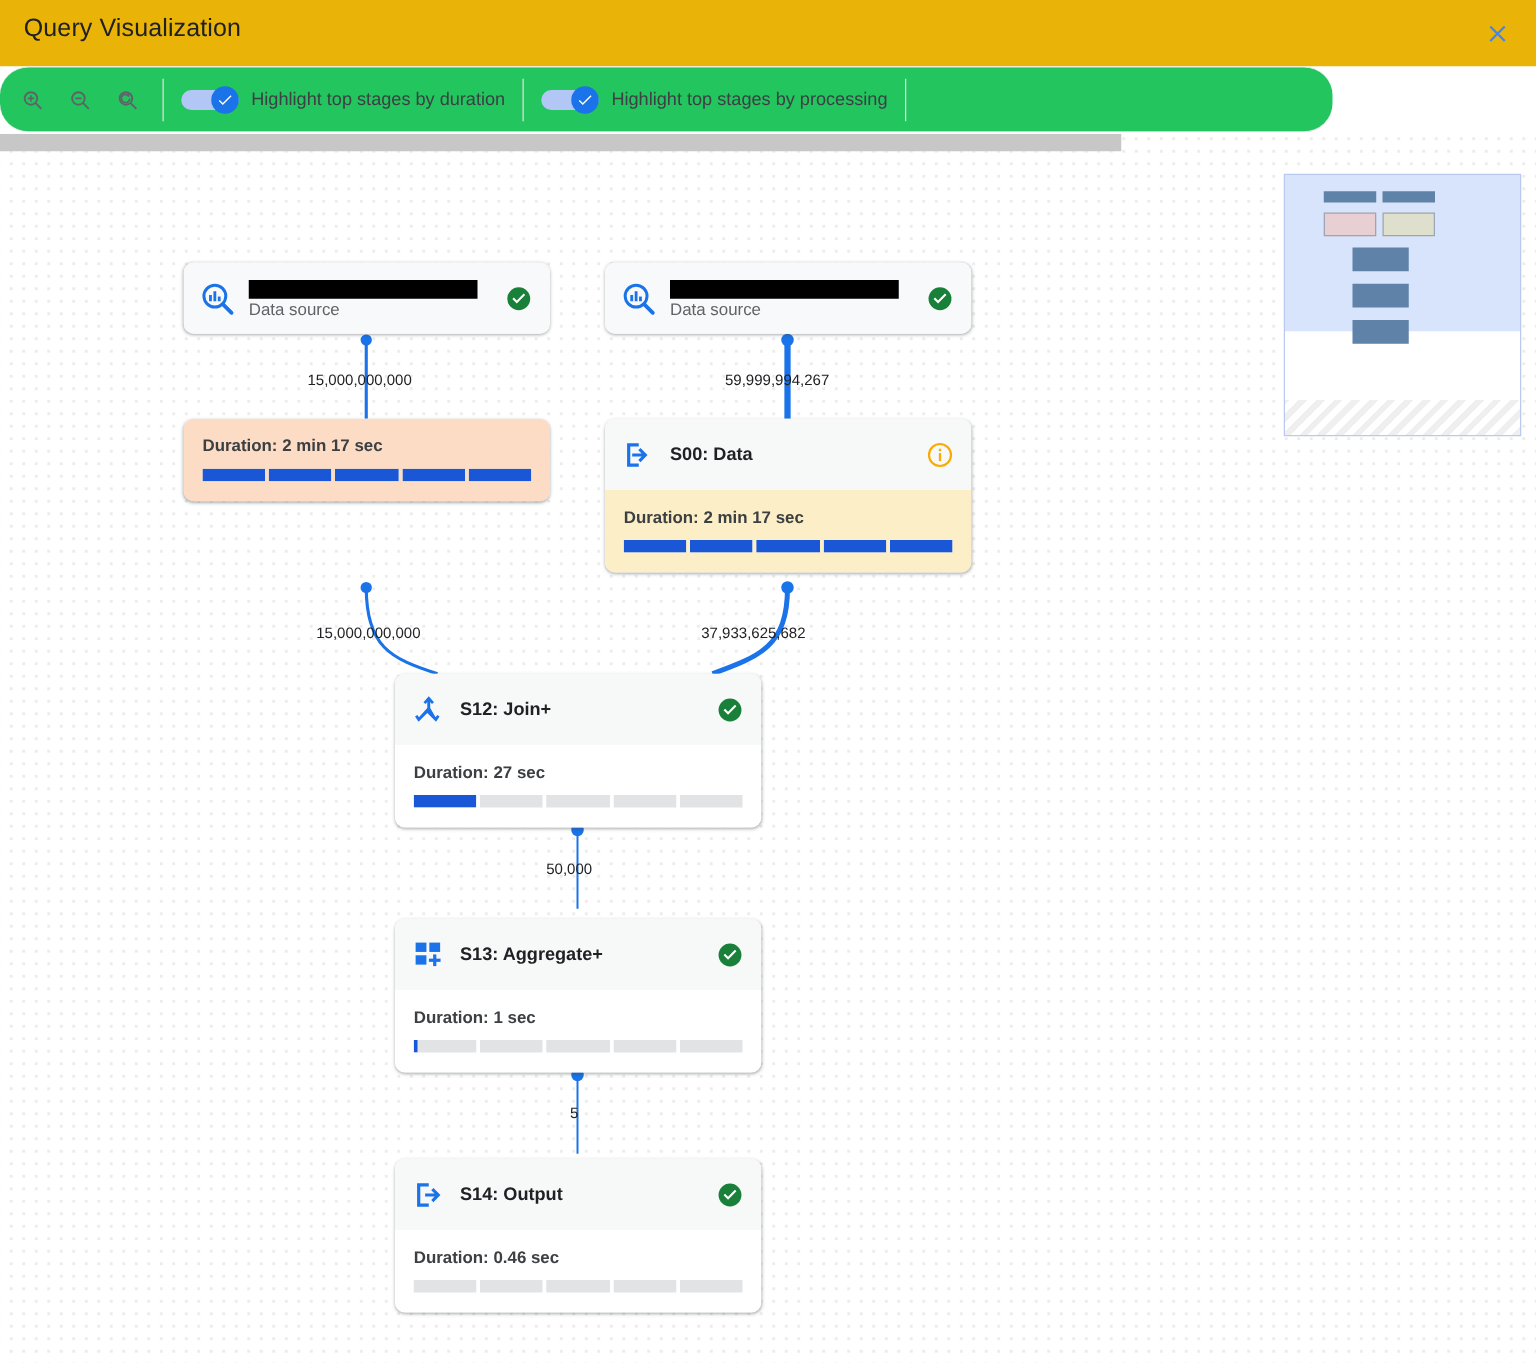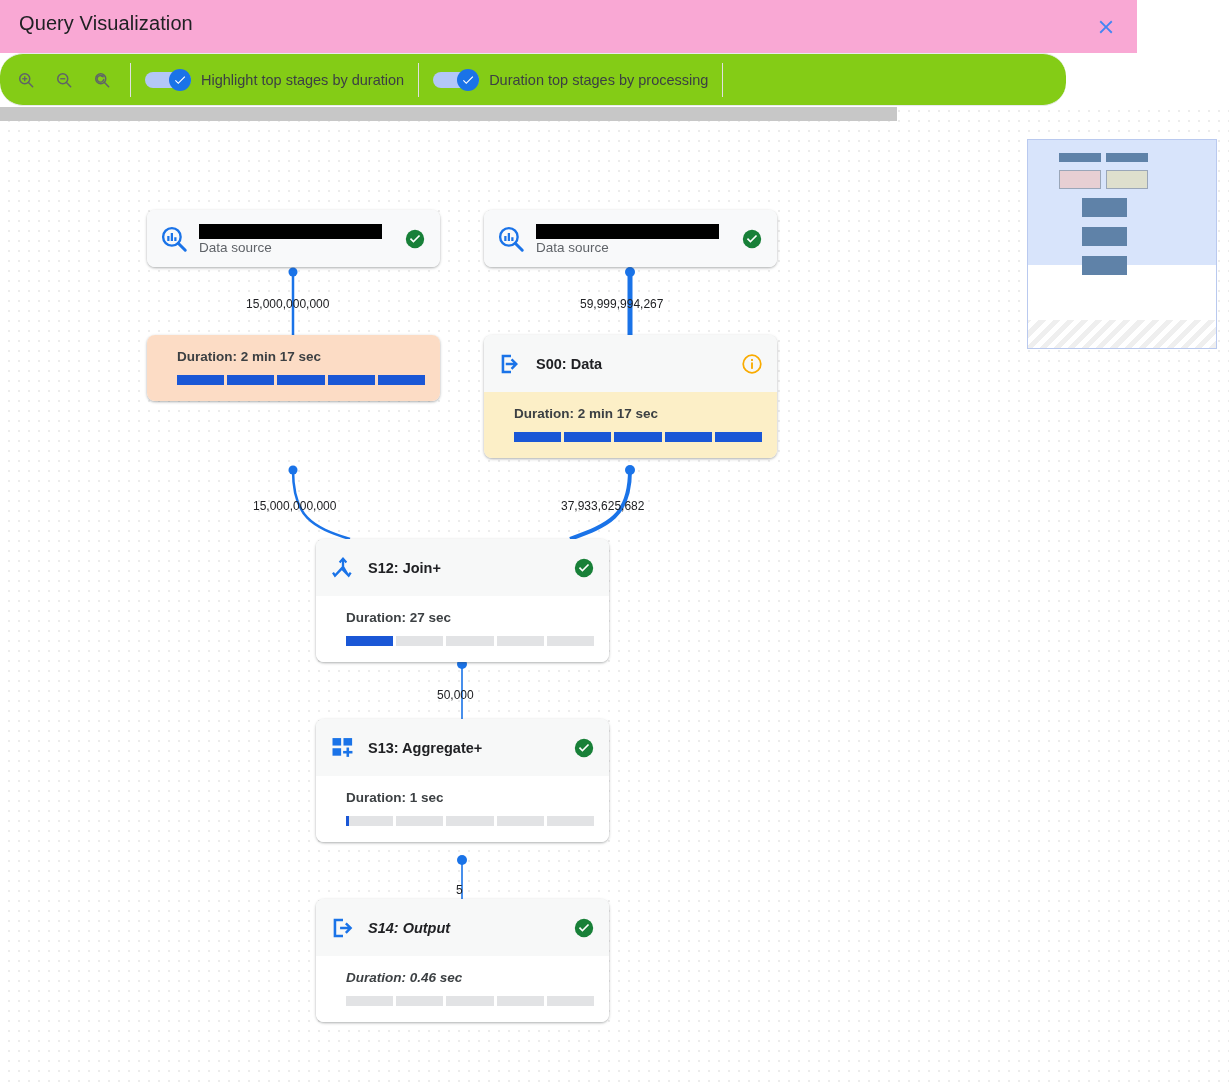--- a/index.html
+++ b/index.html
@@ -4,37 +4,37 @@
 <style>
   * { box-sizing: border-box; margin: 0; padding: 0; }
   html, body {
     width: 1229px; height: 1090px;
     font-family: "Liberation Sans", sans-serif;
     background: #ffffff; overflow: hidden;
   }
 
   
   .titlebar {
-    position: absolute; top: 0; left: 0; width: 1137px; height: 53px;
-    background: #f9a8d4;
+    position: absolute; top: 0; left: 0; width: 1229px; height: 53px;
+    background: #eab308;
   }
   .title-text {
     position: absolute; left: 19px; top: 12px;
     font-size: 20px; color: #202124; letter-spacing: .1px;
   }
   .close-btn {
     position: absolute; right: 14px; top: 10px;
     width: 34px; height: 34px; display: flex;
     align-items: center; justify-content: center; cursor: pointer;
   }
 
   
   .toolbar {
     position: absolute; top: 53px; left: 0; width: 1066px; height: 53px;
-    background: #84cc16; border-top: 1px solid #e8eaed; border-bottom: 1px solid #e8eaed;
+    background: #22c55e; border-top: 1px solid #e8eaed; border-bottom: 1px solid #e8eaed;
     display: flex; align-items: center; border-radius: 23px;
   }
   .zoom-group { display: flex; align-items: center; padding-left: 12px; gap: 10px; }
   .zoom-btn {
     width: 28px; height: 28px; display: flex; align-items: center;
     justify-content: center; cursor: pointer;
   }
   .tb-divider { width: 1px; height: 34px; background: #e0e0e0; margin: 0 14px; }
 
   .toggle-item { display: flex; align-items: center; gap: 10px; cursor: pointer; }
@@ -79,21 +79,21 @@
   }
   .node-header.plain { background: #f8f9fa; }
   .node-icon { width: 30px; height: 30px; flex: 0 0 auto; display:flex; align-items:center; justify-content:center; }
   .node-title { font-size: 14.5px; color: #202124; font-weight: bold; flex: 1 1 auto; }
   .node-status { width: 22px; height: 22px; flex: 0 0 auto; }
 
   .ds-text { flex: 1 1 auto; display: flex; flex-direction: column; gap: 1px; padding-top: 2px; }
   .ds-redact { width: 183px; height: 15px; background: #000000; }
   .ds-sub { font-size: 13.5px; color: #5f6368; }
 
-  .node-body { padding: 14px 15px 16px 30px; background: #ffffff; }
+  .node-body { padding: 14px 15px 16px 15px; background: #ffffff; }
   .node-body.peach { background: #fcdcc5; }
   .node-body.yellow { background: #fcefc7; }
   .duration { font-size: 13.5px; color: #3c4043; font-weight: bold; margin-bottom: 11px; }
   .pbar { display: flex; gap: 3px; height: 10px; }
   .pseg { flex: 1 1 0; background: #e2e3e5; position: relative; overflow: hidden; }
   .pseg .fill { position: absolute; left: 0; top: 0; height: 100%; background: #1a57d6; }
 
   
   .edges { position: absolute; left: 0; top: 0; width: 1229px; height: 983px; z-index: 10; }
   .edge-label {
@@ -172,21 +172,21 @@
 
   <div class="toggle-item">
     <div class="toggle">
       <div class="track"></div>
       <div class="knob">
         <svg width="14" height="14" viewBox="0 0 24 24">
           <path d="M9 16.2 4.8 12l-1.4 1.4L9 19 21 7l-1.4-1.4z" fill="#ffffff"></path>
         </svg>
       </div>
     </div>
-    <span class="toggle-label">Duration top stages by processing</span>
+    <span class="toggle-label">Highlight top stages by processing</span>
   </div>
 
   <div class="tb-divider"></div>
 
 </div>
 
 <div class="canvas">
 
   <div class="hscroll"></div>
 
@@ -358,21 +358,21 @@
         <div class="pseg">
             <div class="fill" style="width:0%"></div>
           </div>
         <div class="pseg">
             <div class="fill" style="width:0%"></div>
           </div>
       </div>
     </div>
   </div>
 
-  <div class="node" style="left:316px; top:612px; width:293px;">
+  <div class="node" style="left:316px; top:628px; width:293px;">
     <div class="node-header">
       <span class="node-icon">
         <svg width="28" height="28" viewBox="0 0 24 24">
           <rect x="3" y="3.5" width="7.4" height="6.4" fill="#1a73e8"></rect>
           <rect x="12.4" y="3.5" width="7.4" height="6.4" fill="#1a73e8"></rect>
           <rect x="3" y="12.2" width="7.4" height="6.4" fill="#1a73e8"></rect>
           <rect x="15" y="11.6" width="2.2" height="8" fill="#1a73e8"></rect>
           <rect x="12.1" y="14.5" width="8" height="2.2" fill="#1a73e8"></rect>
         </svg>
       </span>
@@ -399,21 +399,21 @@
         <div class="pseg">
             <div class="fill" style="width:0%"></div>
           </div>
         <div class="pseg">
             <div class="fill" style="width:0%"></div>
           </div>
       </div>
     </div>
   </div>
 
-  <div class="node" style="left:316px; top:792px; width:293px;font-style:italic;">
+  <div class="node" style="left:316px; top:820px; width:293px;">
     <div class="node-header">
       <span class="node-icon">
         <svg width="28" height="28" viewBox="0 0 24 24">
           <path d="M4 4h8v2.2H6.2v11.6H12V20H4z" fill="#1a73e8"></path>
           <path d="M15.2 7.2 13.7 8.7l2.3 2.3H9.5v2.1H16l-2.3 2.3 1.5 1.5 4.8-4.85z" fill="#1a73e8"></path>
         </svg>
       </span>
       <span class="node-title">S14: Output</span>
       <span class="node-status">
         <svg width="22" height="22" viewBox="0 0 24 24">

